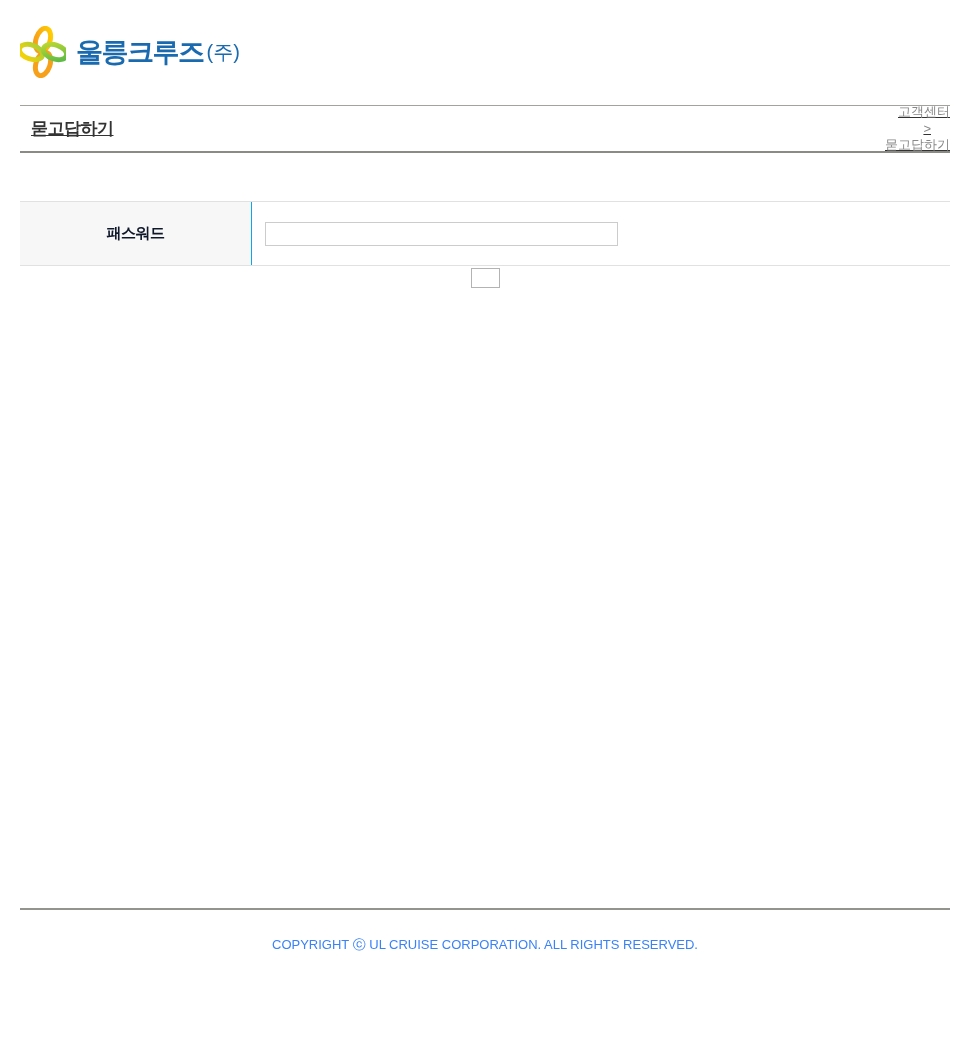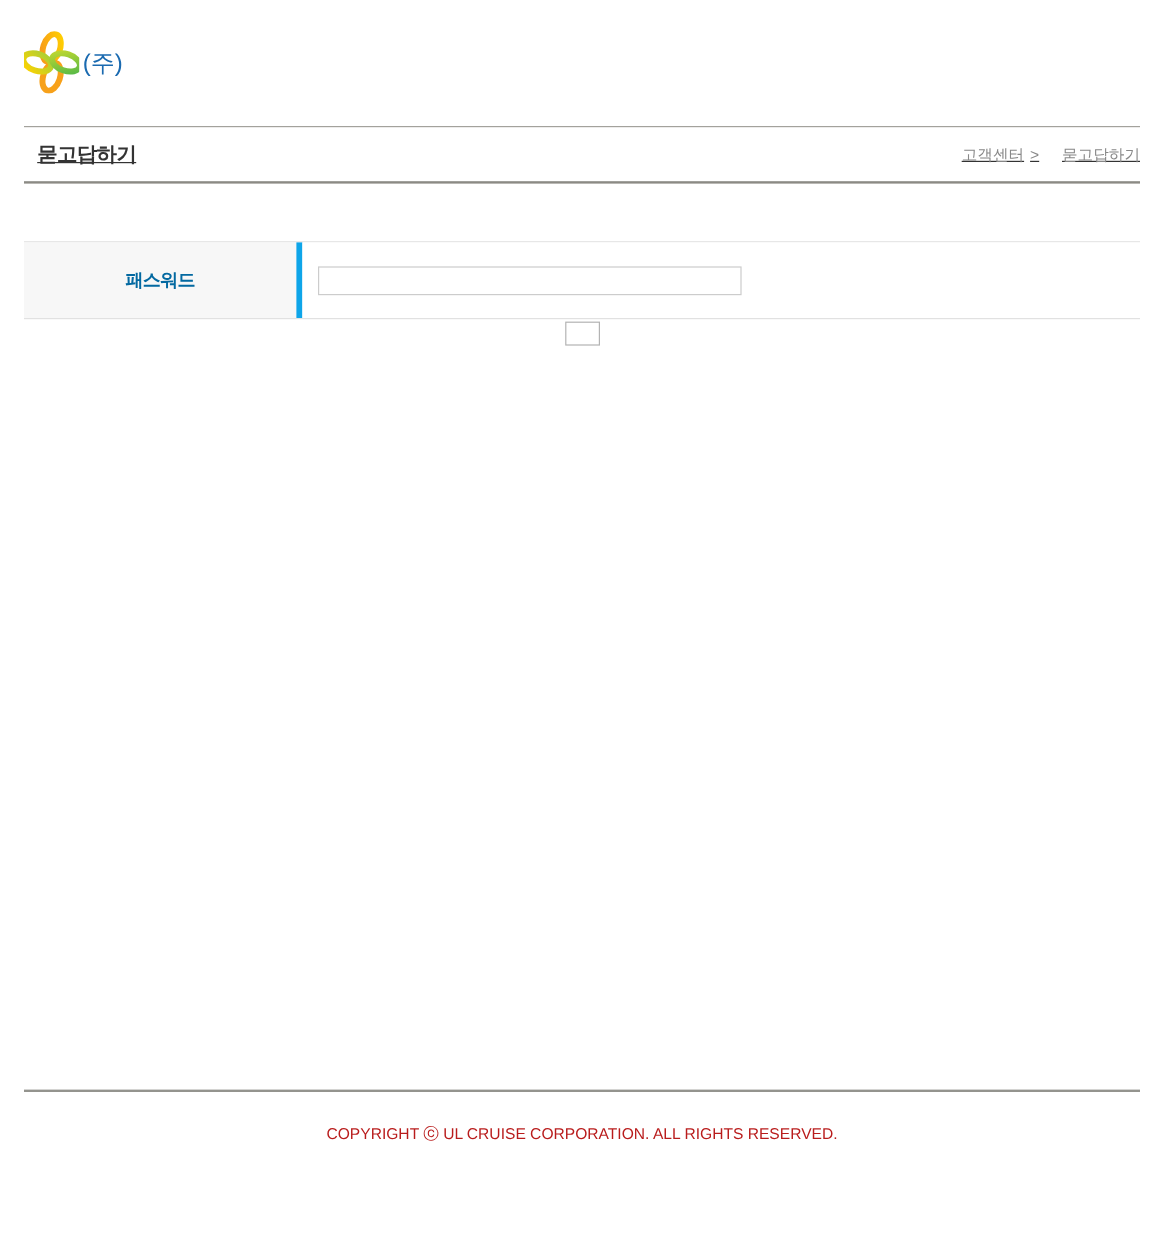--- a/index.html
+++ b/index.html
@@ -25,56 +25,56 @@
   .title-bar {
     margin-top: 27px;
     border-top: 1px solid #a3a29c;
     border-bottom: 2px solid #8b8a84;
     height: 48px;
     display: flex; align-items: center; justify-content: space-between;
     padding-left: 11px;
     text-decoration: underline;
   }
   .page-title { margin: 0; font-size: 17px; font-weight: bold; color: #333; letter-spacing: -0.5px; }
-  .breadcrumb { display: flex; align-items: center; font-size: 13px; color: #888; }
+  .breadcrumb { display: flex; align-items: flex-end; font-size: 13px; color: #888; flex-direction: column; }
   .crumb-parent { color: #888; text-decoration: none; cursor: pointer; }
   .crumb-sep { margin: 0 19px 0 5px; color: #888; }
   .crumb-current { color: #888; }
 
   
   .form-table {
     margin-top: 48px;
     border-top: 1px solid #e1e1e1;
     border-bottom: 1px solid #e1e1e1;
     height: 65px;
     display: flex;
   }
   .label-cell {
-    width: 232px; background: #f7f7f7; border-right: 5px solid #0ea5e9;
+    width: 232px; background: #f7f7f7; border-right: 1px solid #0ea5e9;
     display: flex; align-items: center; justify-content: center;
-    font-size: 15px; font-weight: bold; color: #0369a1; letter-spacing: -0.5px;
+    font-size: 15px; font-weight: bold; color: #0f172a; letter-spacing: -0.5px;
   }
   .input-cell { flex: 1; display: flex; align-items: center; padding-left: 13px; background: #fff; }
   .password-input {
     width: 353px; height: 24px;
     border: 1px solid #cccccc; background: #fff;
     padding: 0 5px; font-size: 13px; outline: none;
   }
 
   
   .submit-row { display: flex; justify-content: center; margin-top: 2px; }
   .submit-button {
     width: 29px; height: 20px;
     border: 1px solid #b3b3b3; background: #ffffff;
     padding: 0; cursor: pointer; font-size: 10px; color: #666;
   }
 
   
   .site-footer { margin-top: 620px; border-top: 2px solid #94948e; text-align: center; }
-  .copyright { margin: 26px 0 0 0; font-size: 13px; color: #b91c1c; letter-spacing: 0; }
+  .copyright { margin: 26px 0 0 0; font-size: 13px; color: #3b82f6; letter-spacing: 0; }
 </style>
 </head>
 <body>
 
 <div class="page">
 
   <header class="site-header">
     <a class="logo">
       <span class="logo-icon">
         <svg width="46" height="52" viewBox="0 0 46 52" xmlns="http://www.w3.org/2000/svg">
@@ -93,20 +93,21 @@
             </linearGradient>
           </defs>
           <g fill="none" stroke-width="5">
             <ellipse cx="23" cy="14" rx="7" ry="12" stroke="url(#lgOrange)" transform="rotate(18 23 14)"></ellipse>
             <ellipse cx="23" cy="38" rx="7" ry="12" stroke="#f7a11a" transform="rotate(18 23 38)"></ellipse>
             <ellipse cx="11" cy="26" rx="12" ry="7" stroke="url(#lgYellowGreen)" transform="rotate(18 11 26)"></ellipse>
             <ellipse cx="35" cy="26" rx="12" ry="7" stroke="url(#lgGreen)" transform="rotate(18 35 26)"></ellipse>
           </g>
         </svg>
       </span>
+      <span class="logo-text">울릉크루즈</span>
       <span class="logo-suffix">(주)</span>
     </a>
   </header>
 
   <div class="title-bar">
     <h2 class="page-title">묻고답하기</h2>
     <nav class="breadcrumb">
       <a class="crumb-parent">고객센터</a>
       <span class="crumb-sep">&gt;</span>
       <span class="crumb-current">묻고답하기</span>

